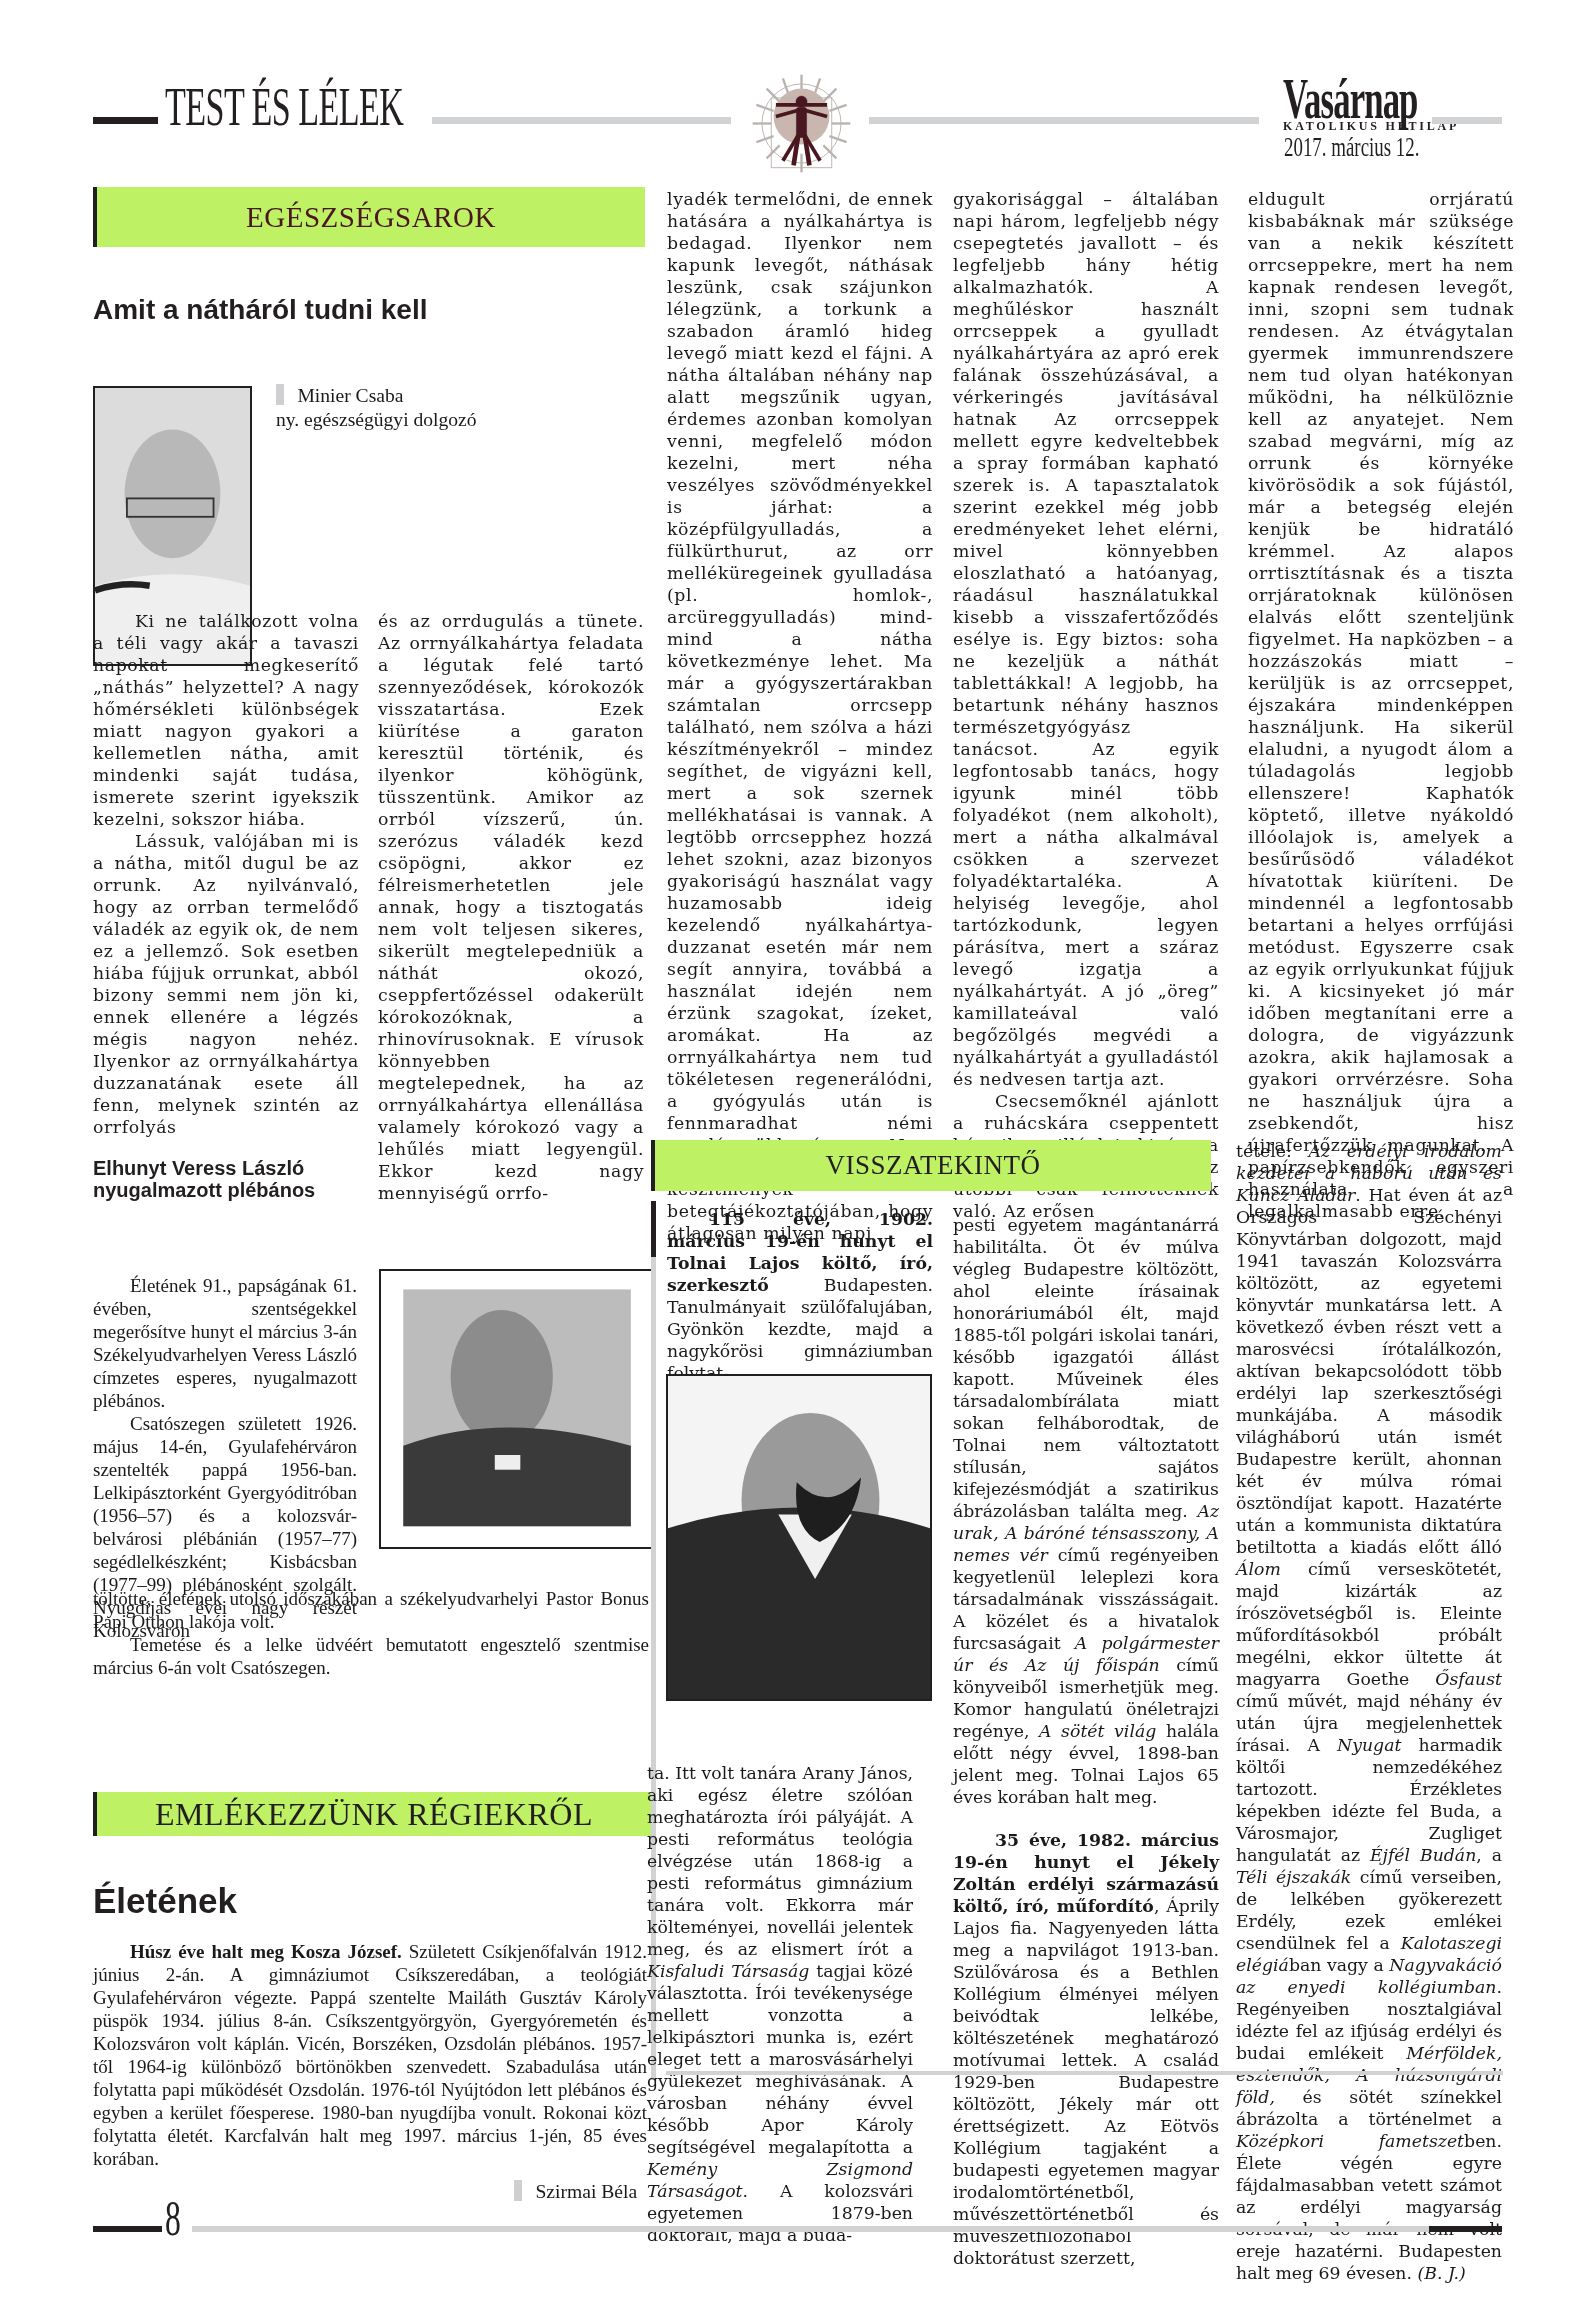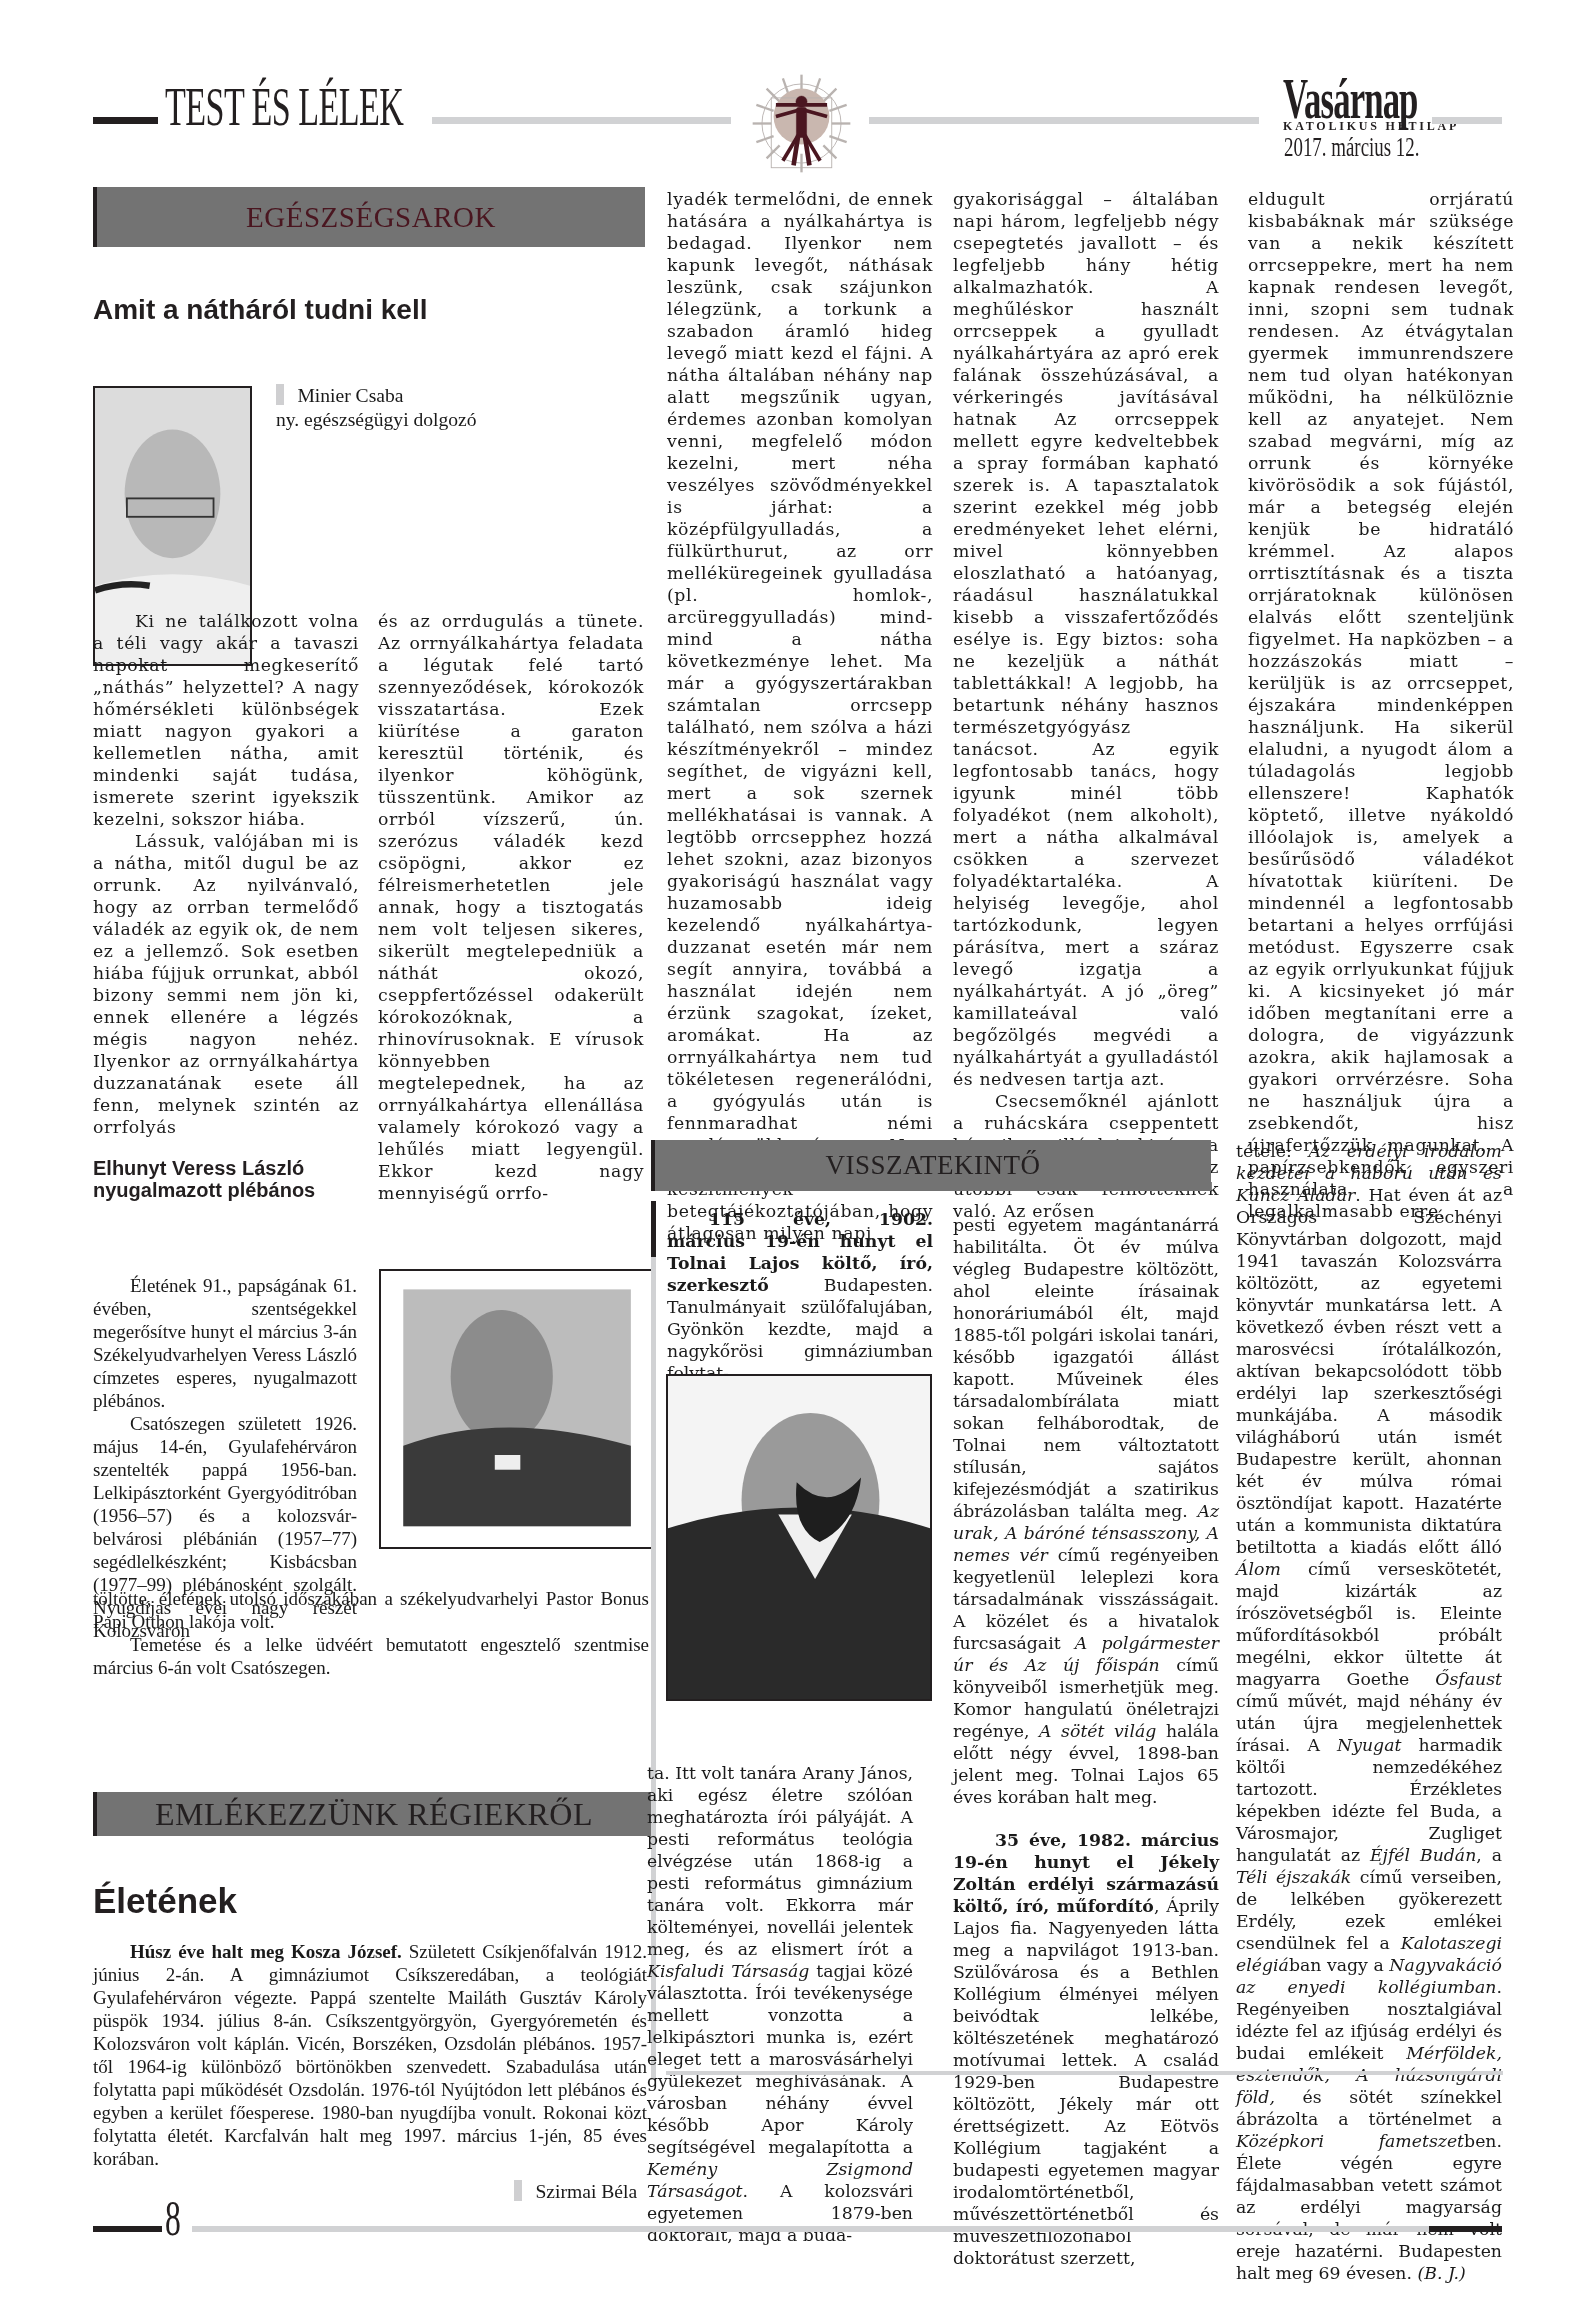--- a/index.html
+++ b/index.html
@@ -8,21 +8,21 @@
   .graybar { background:#d1d2d4; }
   .blackbar { background:#231f20; }
 
   
   .hdr-title { font-family:"Liberation Serif", serif; font-size:55px; transform:scaleX(0.62); transform-origin:left top; letter-spacing:-0.9px; line-height:1; color:#231f20; white-space:nowrap; }
   .mast { font-family:"Liberation Serif", serif; font-weight:bold; font-size:56px; transform:scaleX(0.62); transform-origin:left top; line-height:1; color:#231f20; white-space:nowrap; letter-spacing:-1.4px; }
   .mast-sub { font-family:"Liberation Serif", serif; font-weight:bold; font-size:12px; letter-spacing:2.8px; color:#231f20; white-space:nowrap; }
   .mast-date { font-family:"Liberation Serif", serif; font-size:27px; transform:scaleX(0.7); transform-origin:left top; color:#231f20; white-space:nowrap; }
 
   
-  .section-box { background:#737373; border-left:4.7px solid #231f20; display:flex; align-items:center; justify-content:center; font-family:"Liberation Serif", serif; font-size:29px; letter-spacing:0.5px; }
+  .section-box { background:#bef264; border-left:4.7px solid #231f20; display:flex; align-items:center; justify-content:center; font-family:"Liberation Serif", serif; font-size:29px; letter-spacing:0.5px; }
   .section-box.maroon { color:#4a1620; }
 
   .headline { font-family:"Liberation Sans", sans-serif; font-weight:bold; color:#231f20; line-height:1.12; }
 
   .col { font-size:17.3px; line-height:22px; text-align:justify; hyphens:auto; }
   .col p { margin:0; text-indent:0; }
   .col p.ind { text-indent:42px; }
   .col.wide { letter-spacing:0.6px; }
 
   .serif2 { font-family:"Liberation Serif", serif; font-size:19px; line-height:23px; text-align:justify; }

